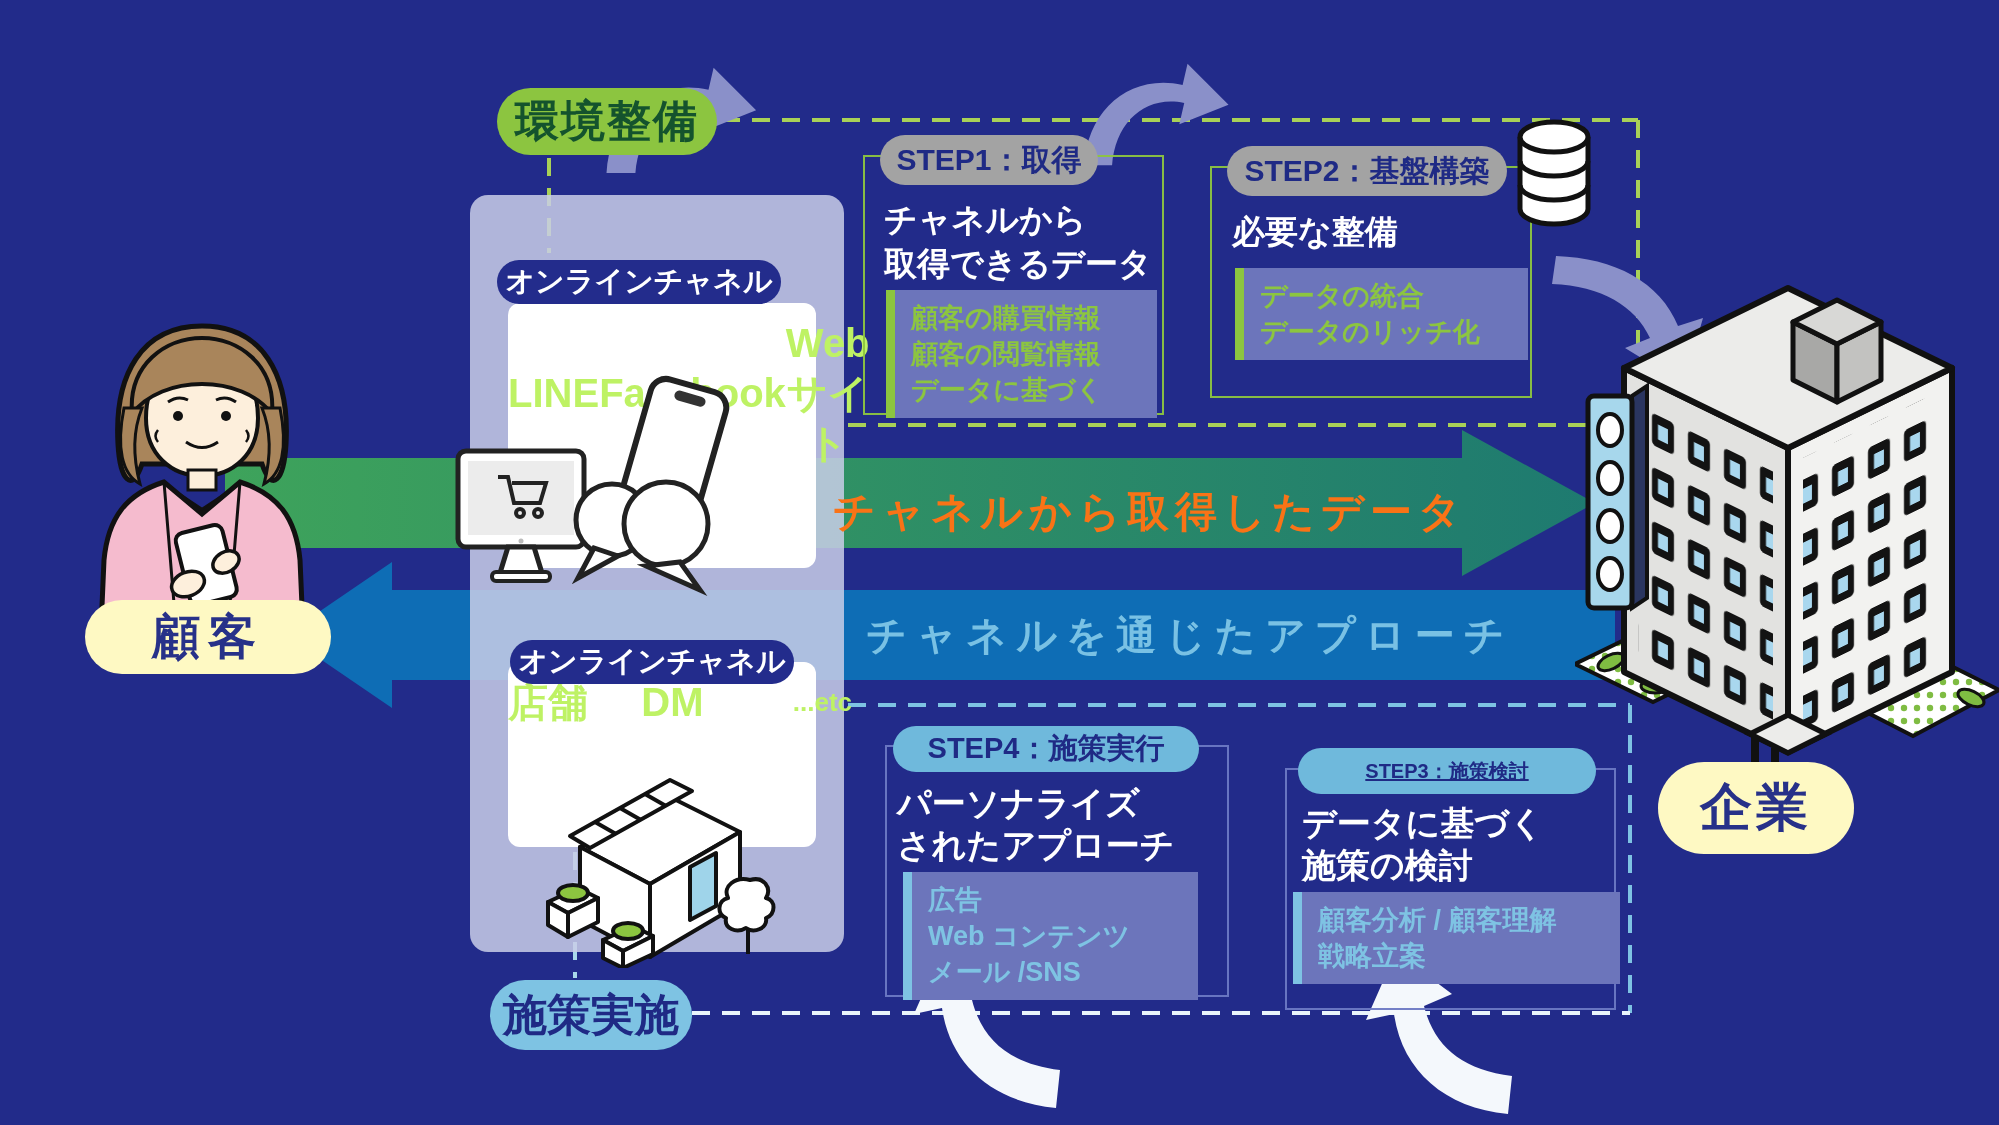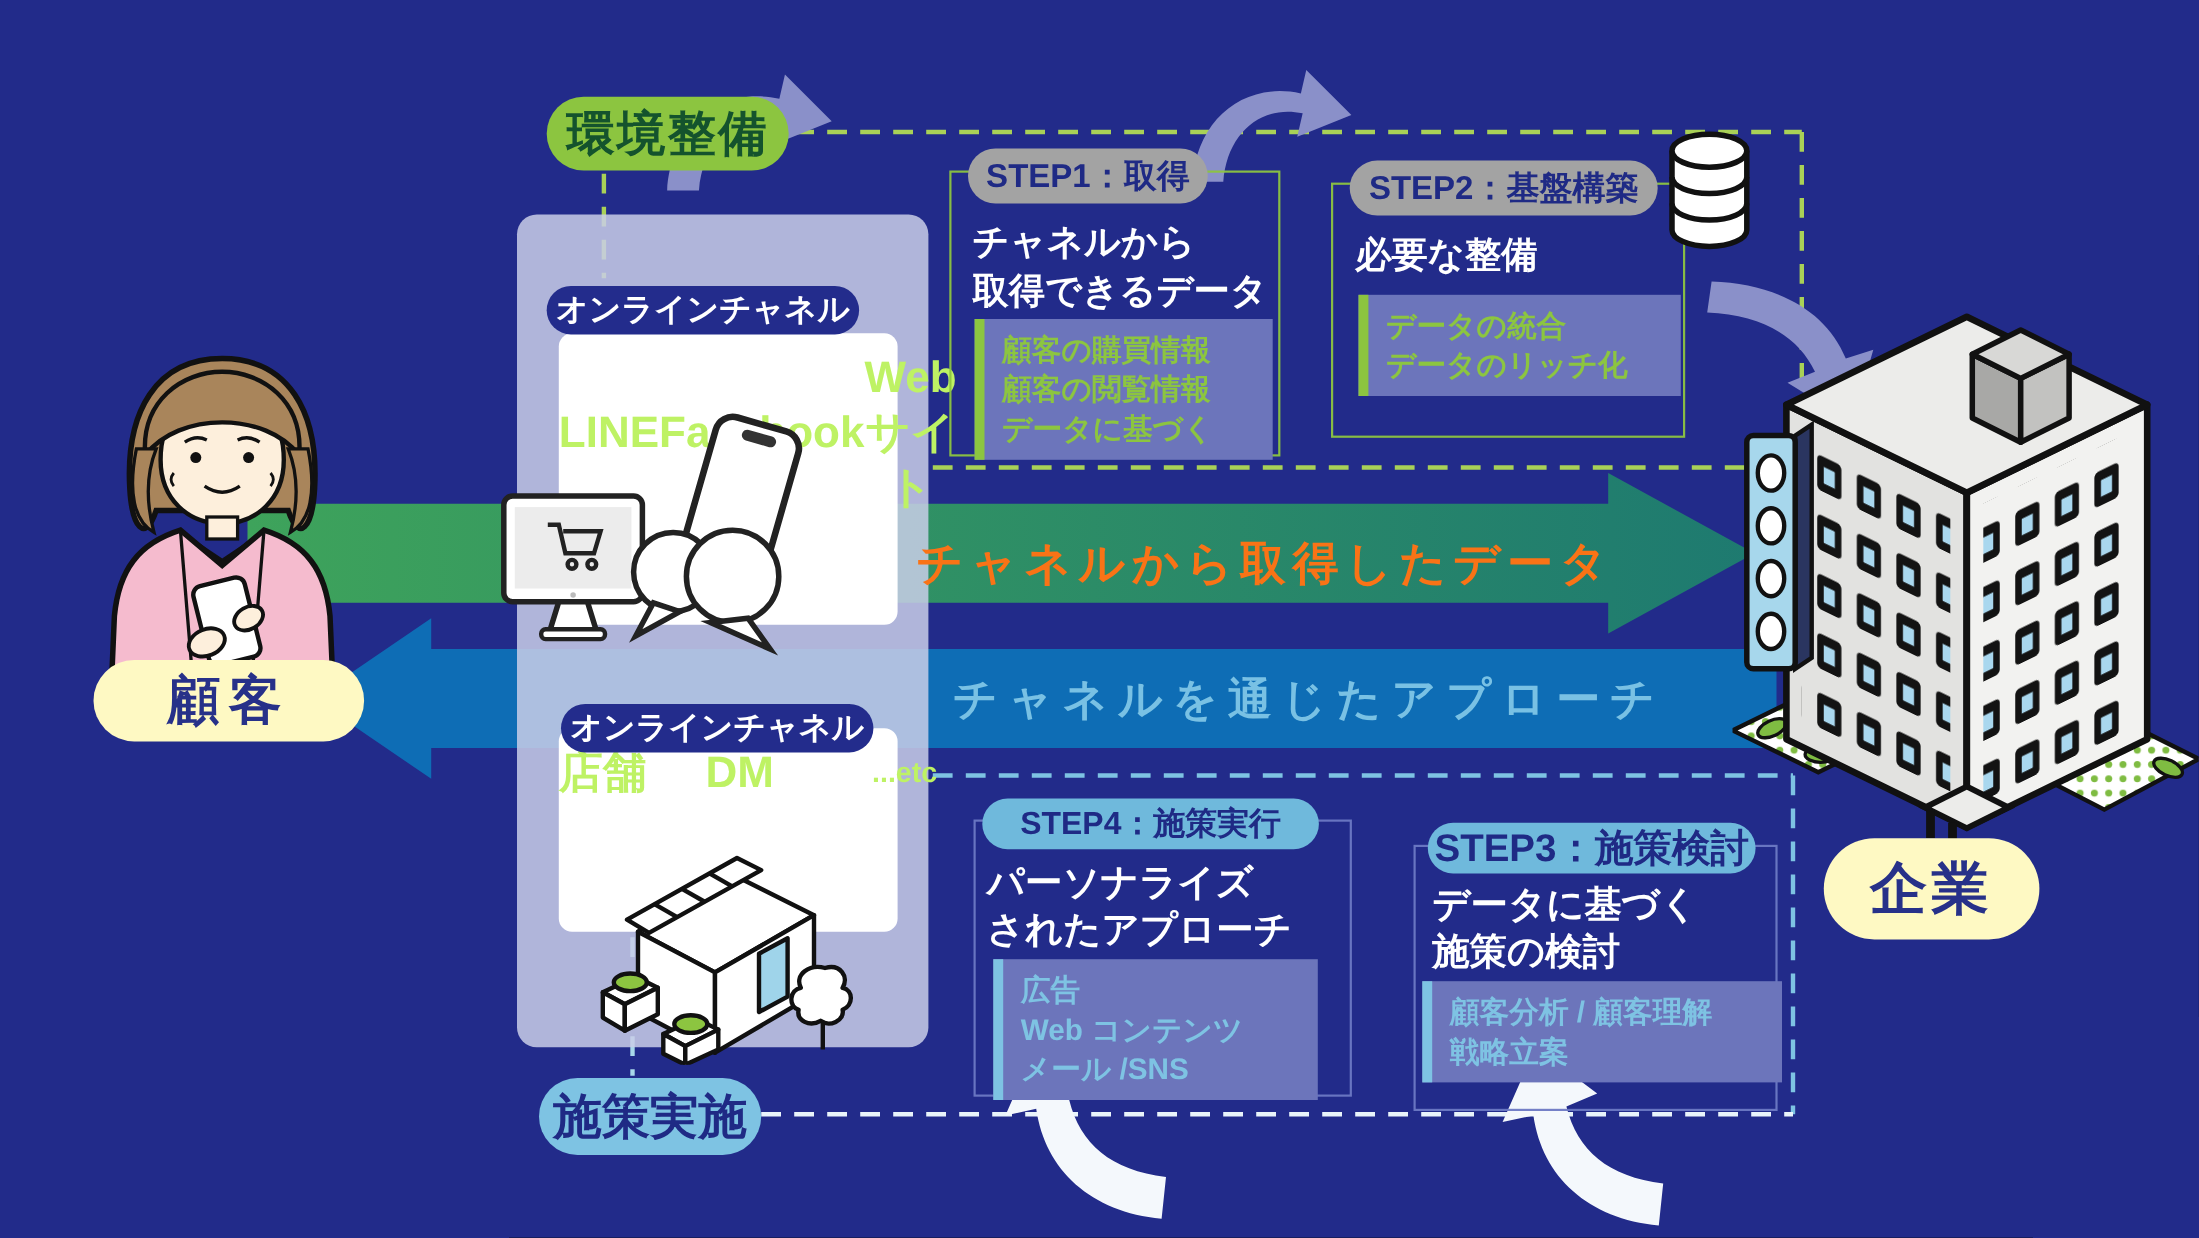--- a/index.html
+++ b/index.html
@@ -132,21 +132,21 @@
     <div>パーソナライズ</div>
     <div>されたアプローチ</div>
   </div>
   <div class="abs itembox ib-blue" style="left:903px;top:872px;width:270px;">
     <div>広告</div>
     <div>Web コンテンツ</div>
     <div>メール /SNS</div>
   </div>
 
   <div class="abs stepbox bd-blue" style="left:1285px;top:768px;width:327px;height:238px;"></div>
-  <div class="abs step-pill sp-blue" style="left:1298px;top:748px;width:298px;height:46px;font-size:35px;">STEP3：施策検討</div>
+  <div class="abs step-pill sp-blue" style="left:1298px;top:748px;width:298px;height:46px;font-size:20px;text-decoration:underline;">STEP3：施策検討</div>
   <div class="abs step-heading" style="left:1302px;top:802px;font-size:34px;line-height:42px;">
     <div>データに基づく</div>
     <div>施策の検討</div>
   </div>
   <div class="abs itembox ib-blue" style="left:1293px;top:892px;width:302px;">
     <div>顧客分析 / 顧客理解</div>
     <div>戦略立案</div>
   </div>
 
   <div class="abs pill pill-lblue" style="left:490px;top:980px;width:202px;height:70px;font-size:44px;">施策実施</div>

